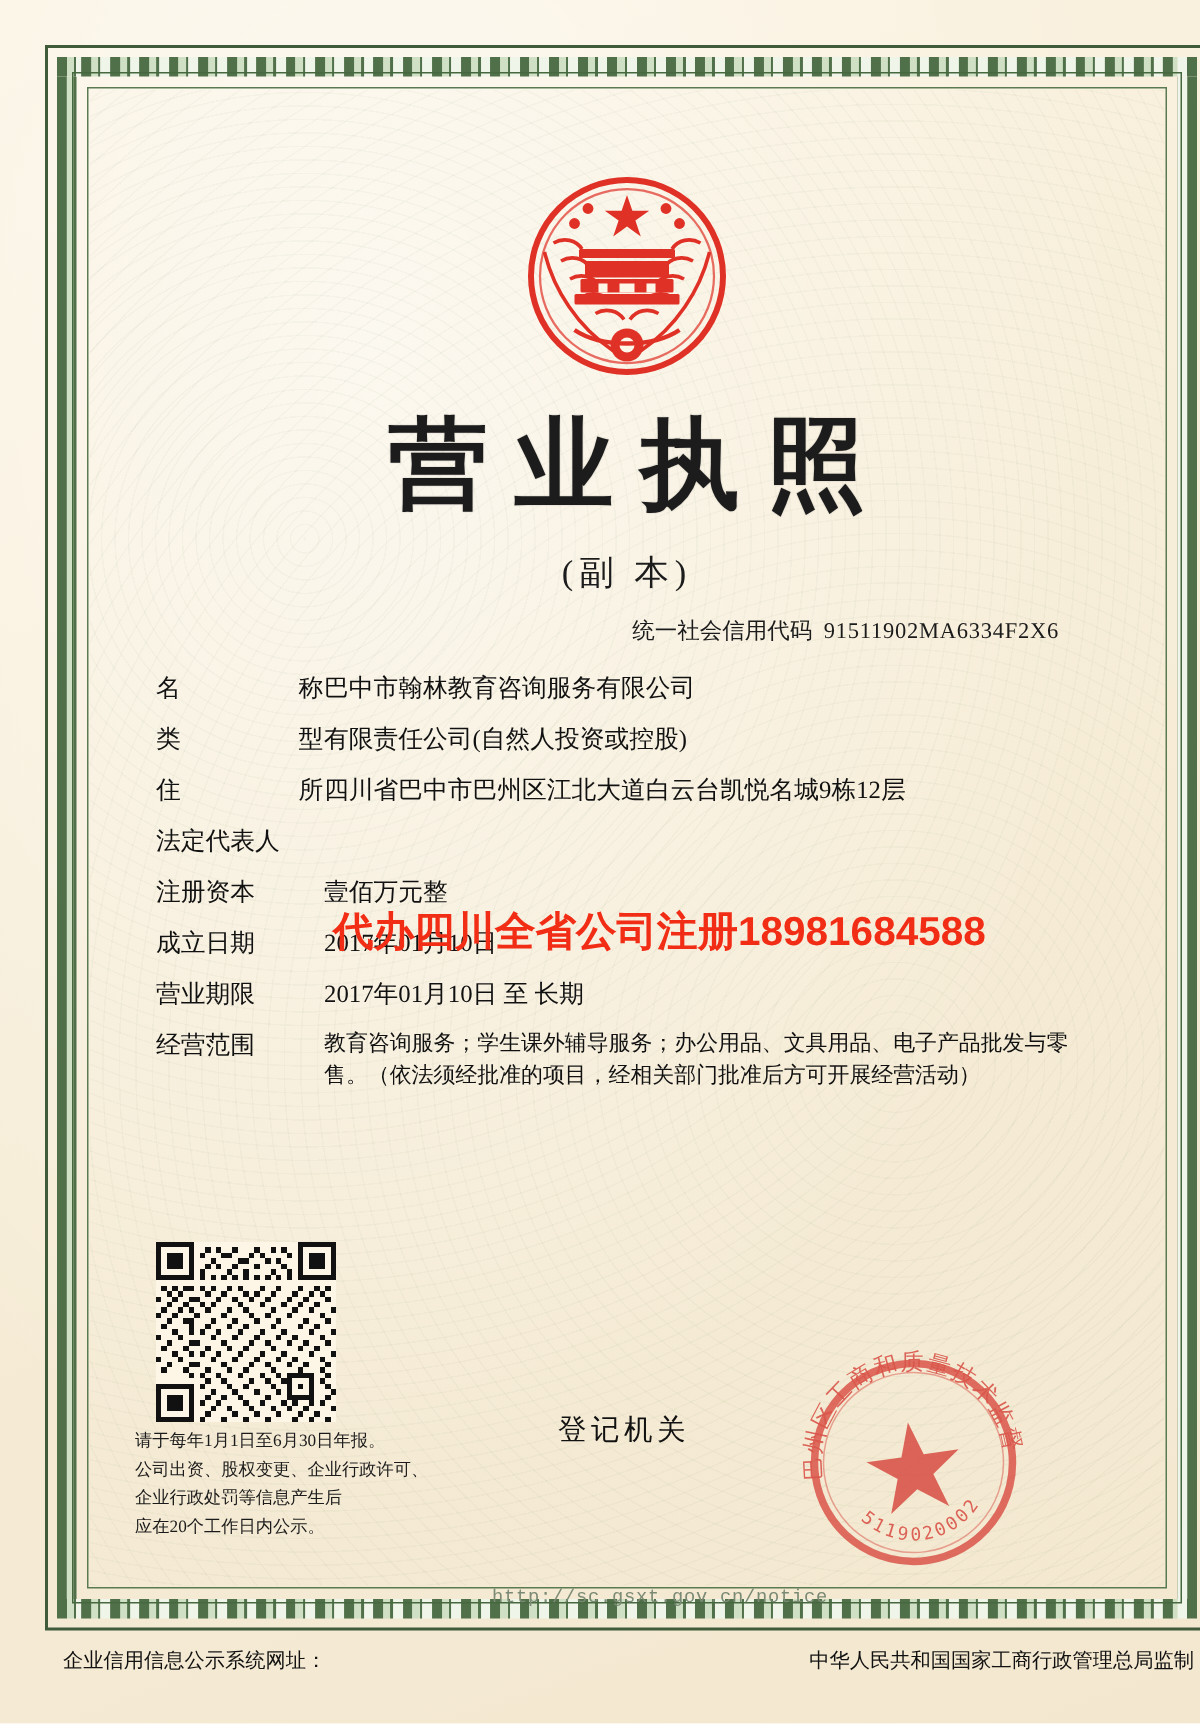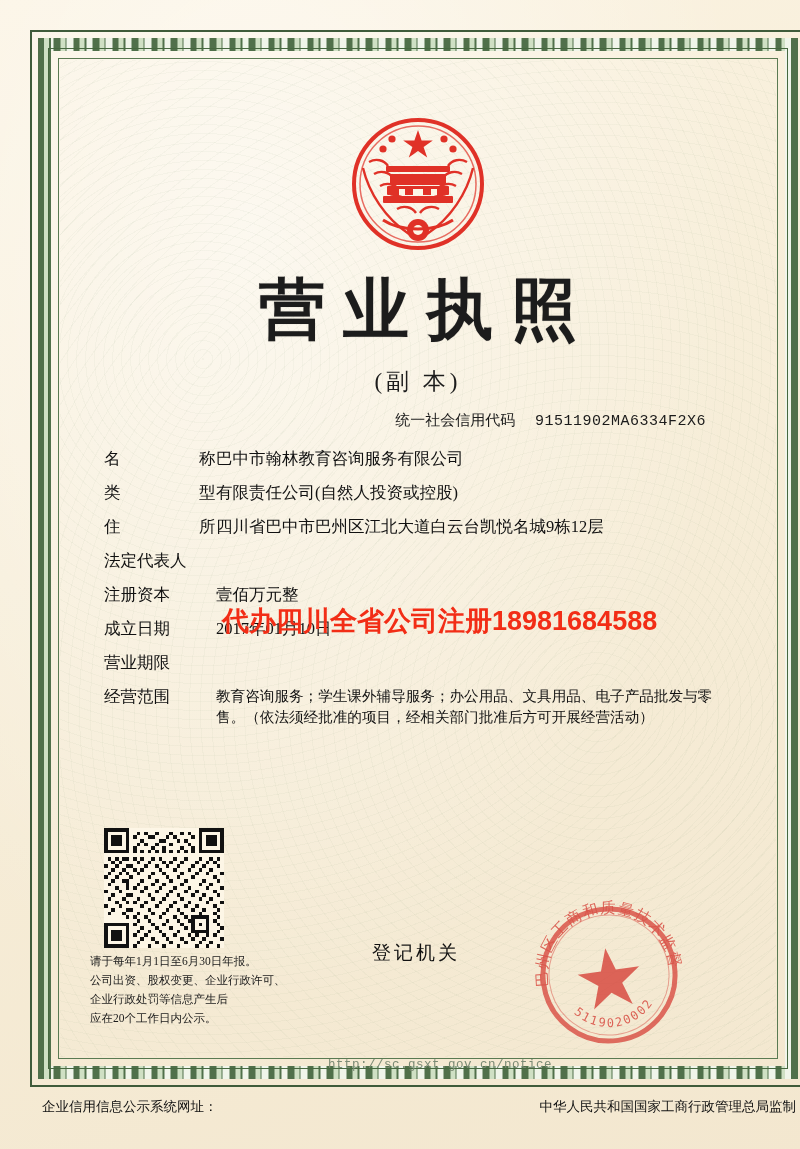--- a/index.html
+++ b/index.html
@@ -108,23 +108,23 @@
   
   .credit-row {
     position: absolute;
     top: 411px;
     right: 130px;
     font-size: 15px;
     color: #1b1b1b;
     white-space: nowrap;
   }
   .credit-row .code {
-    margin-left: 16px;
+    margin-left: 4px;
     letter-spacing: 0.5px;
-    font-family: Liberation Mono, monospace;
+    font-family: Liberation Serif, serif;
   }
 
   
   .fields {
     position: absolute;
     top: 448px;
     left: 104px;
     right: 96px;
   }
   .field {
@@ -348,20 +348,21 @@
     <div class="field">
       <div class="field-label compact">注册资本</div>
       <div class="field-value">壹佰万元整</div>
     </div>
     <div class="field">
       <div class="field-label compact">成立日期</div>
       <div class="field-value">2017年01月10日</div>
     </div>
     <div class="field">
       <div class="field-label compact">营业期限</div>
+      <div class="field-value">2017年01月10日  至  长期</div>
     </div>
     <div class="field scope">
       <div class="field-label compact">经营范围</div>
       <div class="field-value">教育咨询服务；学生课外辅导服务；办公用品、文具用品、电子产品批发与零售。（依法须经批准的项目，经相关部门批准后方可开展经营活动）</div>
     </div>
   </div>
 
   <div class="ad-watermark">代办四川全省公司注册18981684588</div>
 
   <div class="qr">

